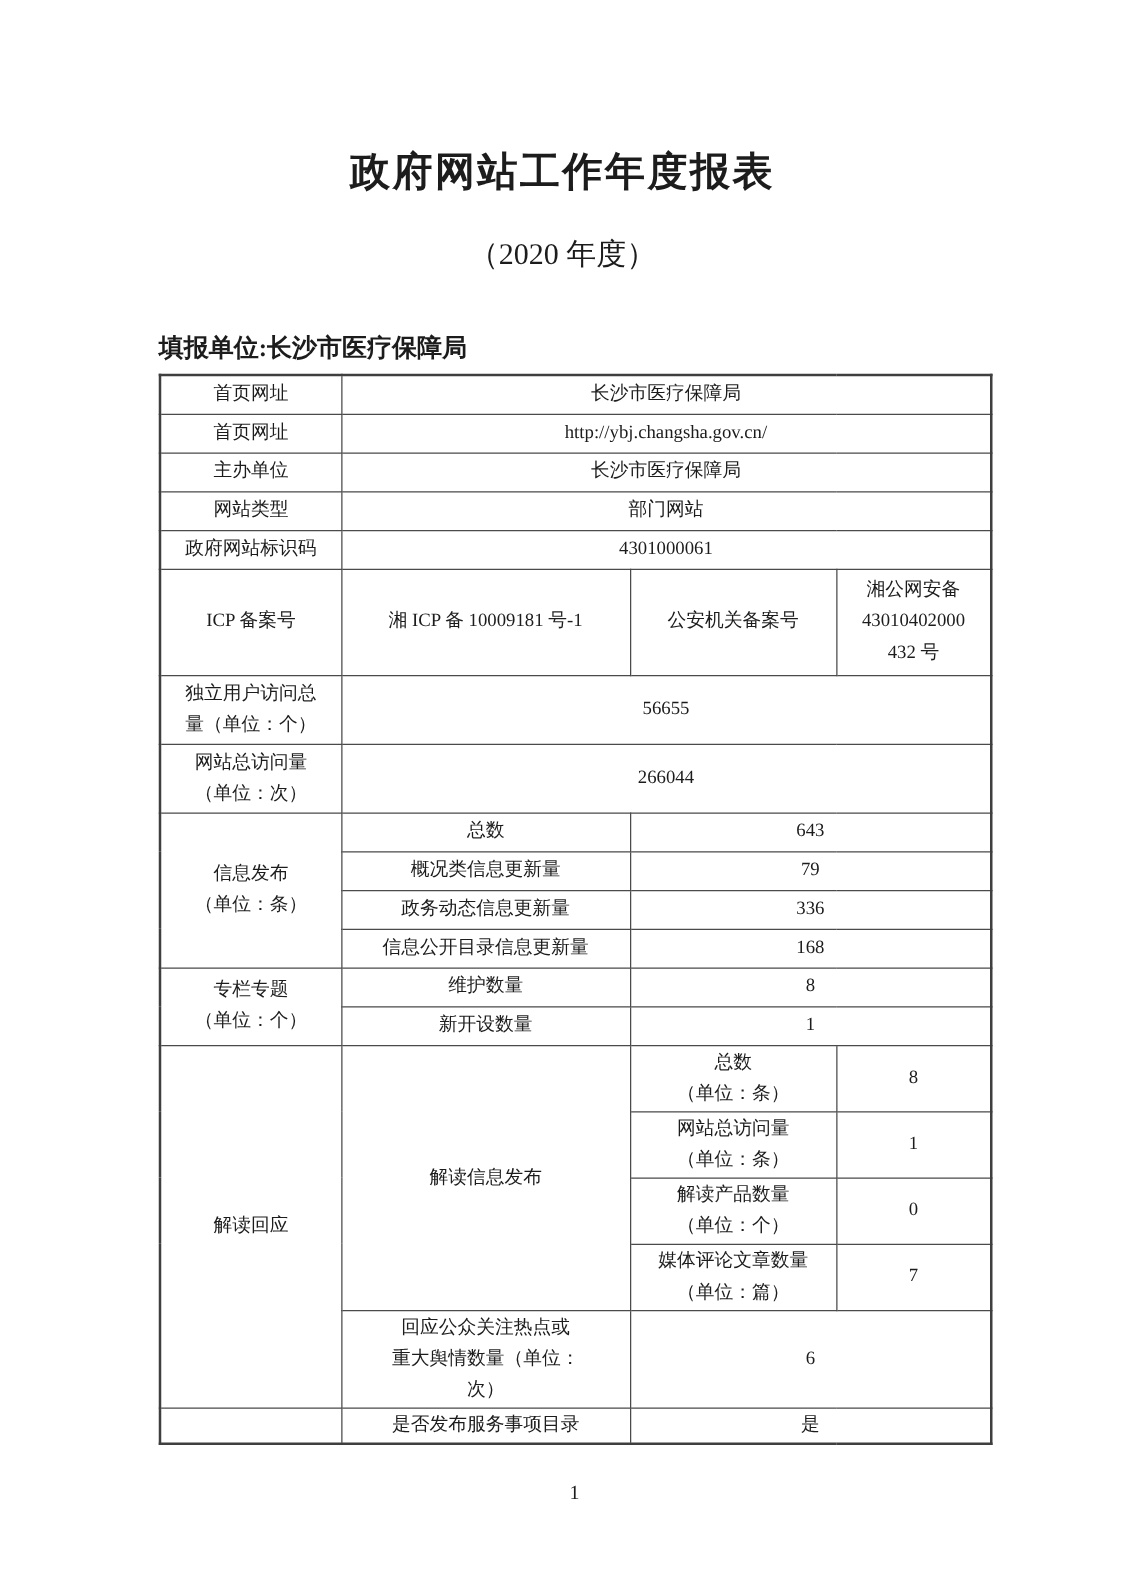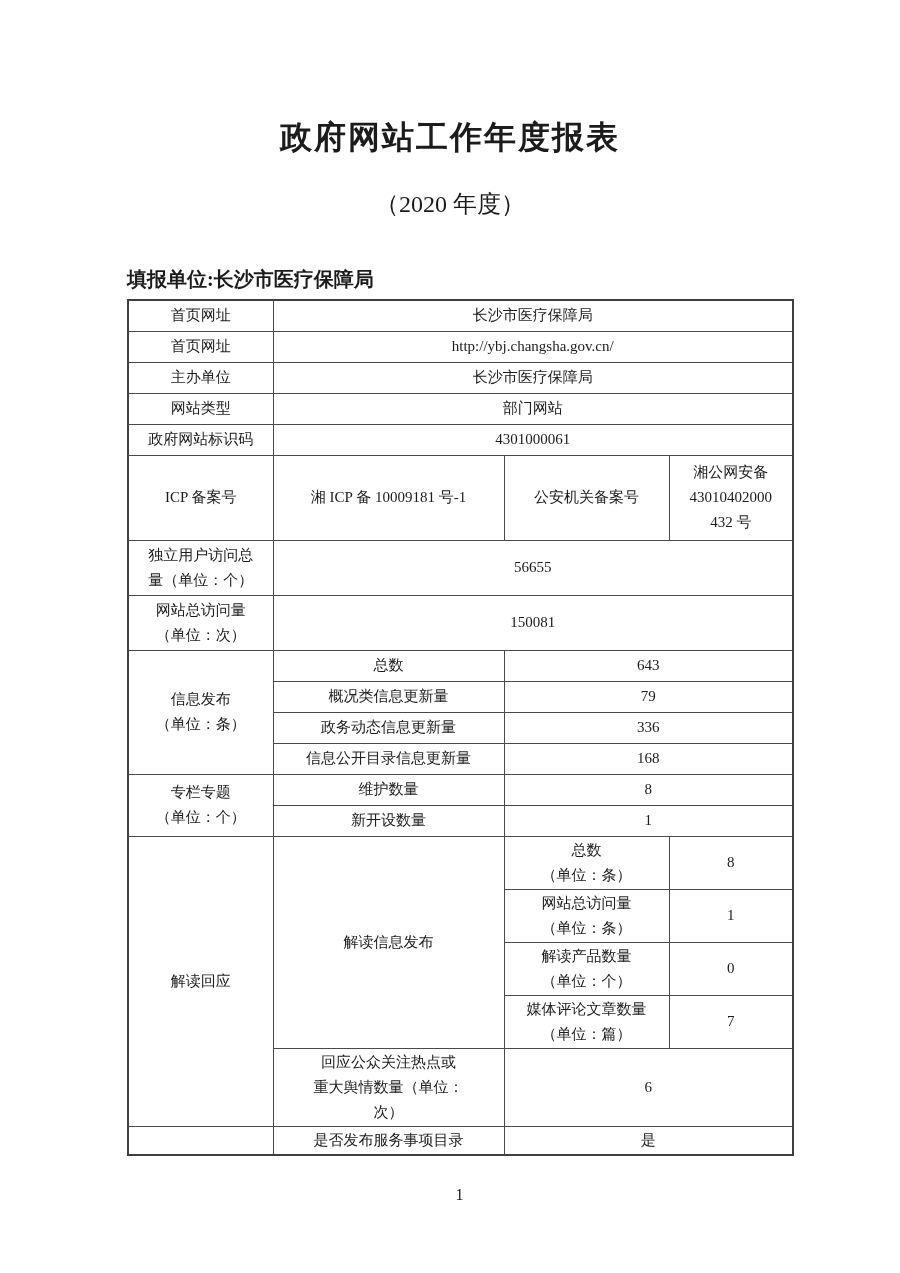--- a/index.html
+++ b/index.html
@@ -122,21 +122,21 @@
 432 号</td>
       </tr>
       <tr class="r55">
         <td>独立用户访问总
 量（单位：个）</td>
         <td colspan="3">56655</td>
       </tr>
       <tr class="r55">
         <td>网站总访问量
 （单位：次）</td>
-        <td colspan="3">150081</td>
+        <td colspan="3">266044</td>
       </tr>
       <tr class="r31">
         <td rowspan="4">信息发布
 （单位：条）</td>
         <td>总数</td>
         <td colspan="2">643</td>
       </tr>
       <tr class="r31">
         <td>概况类信息更新量</td>
         <td colspan="2">79</td>

